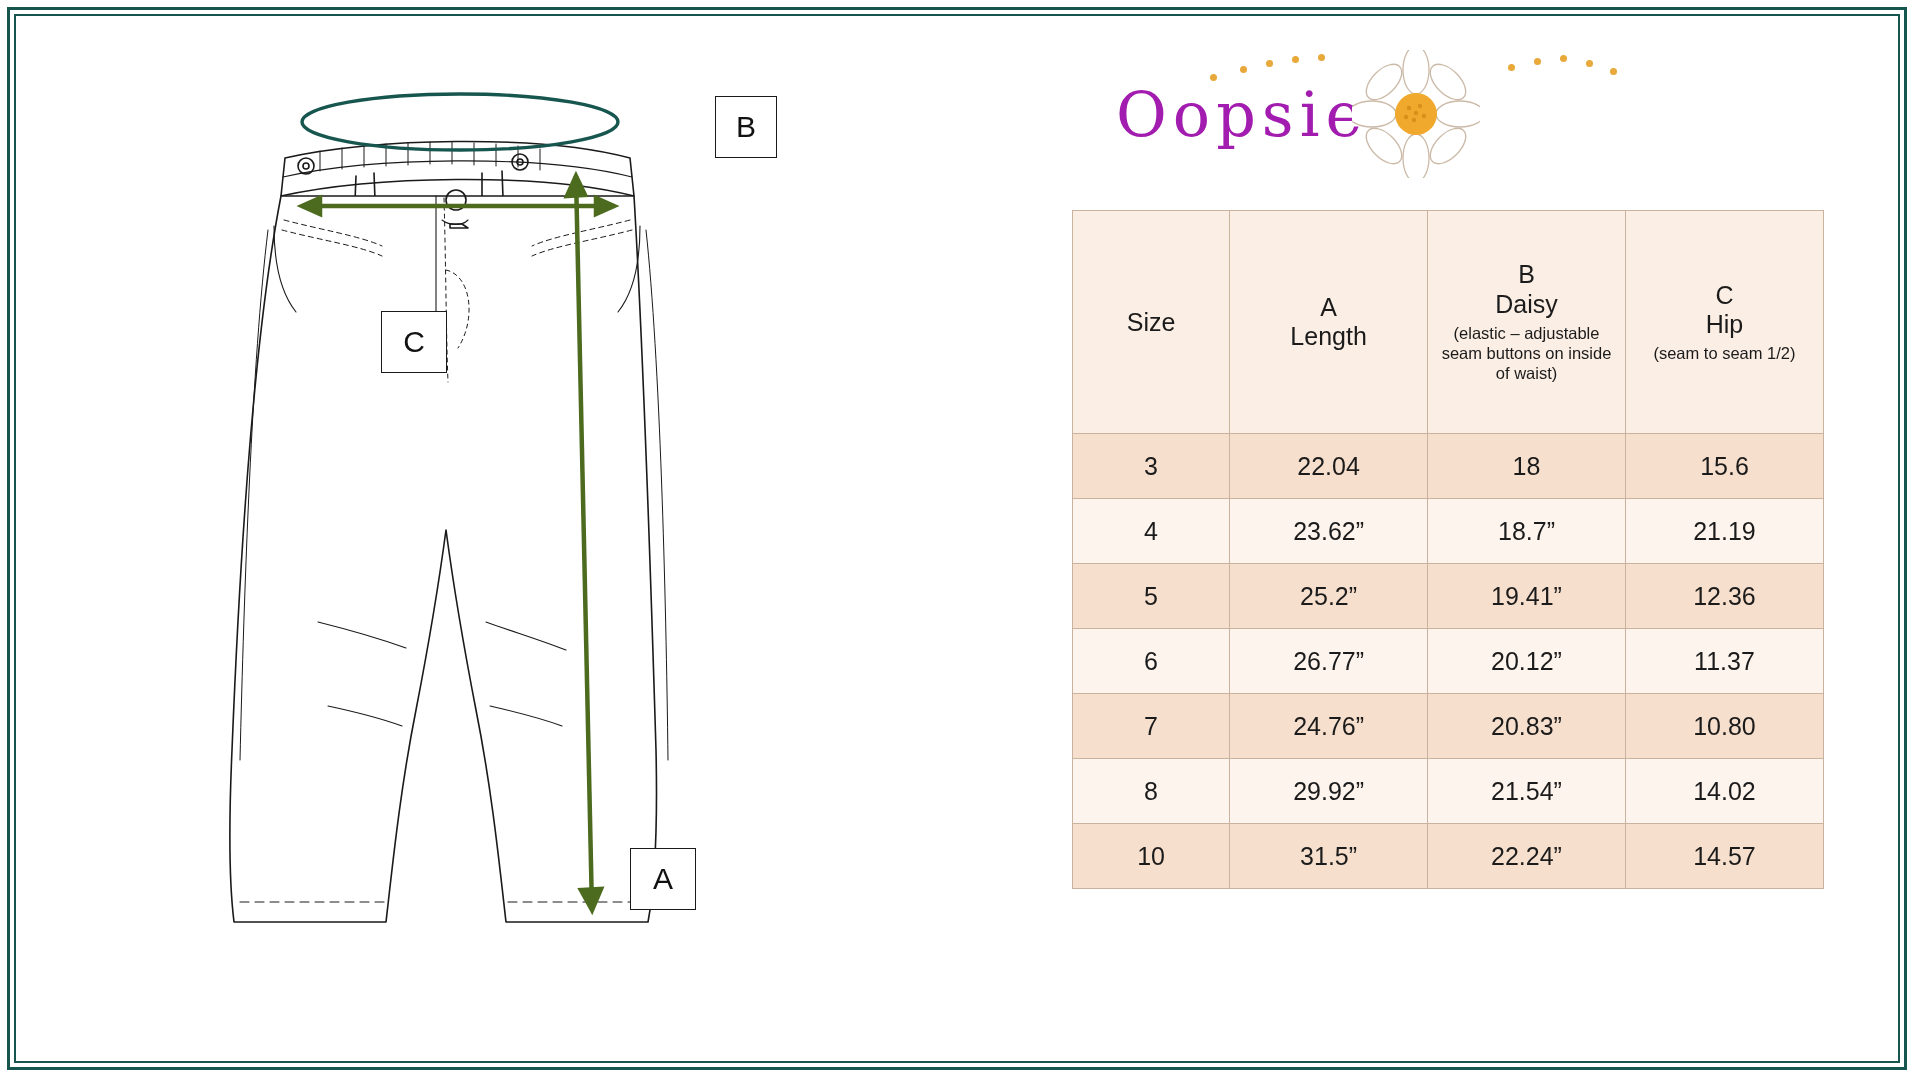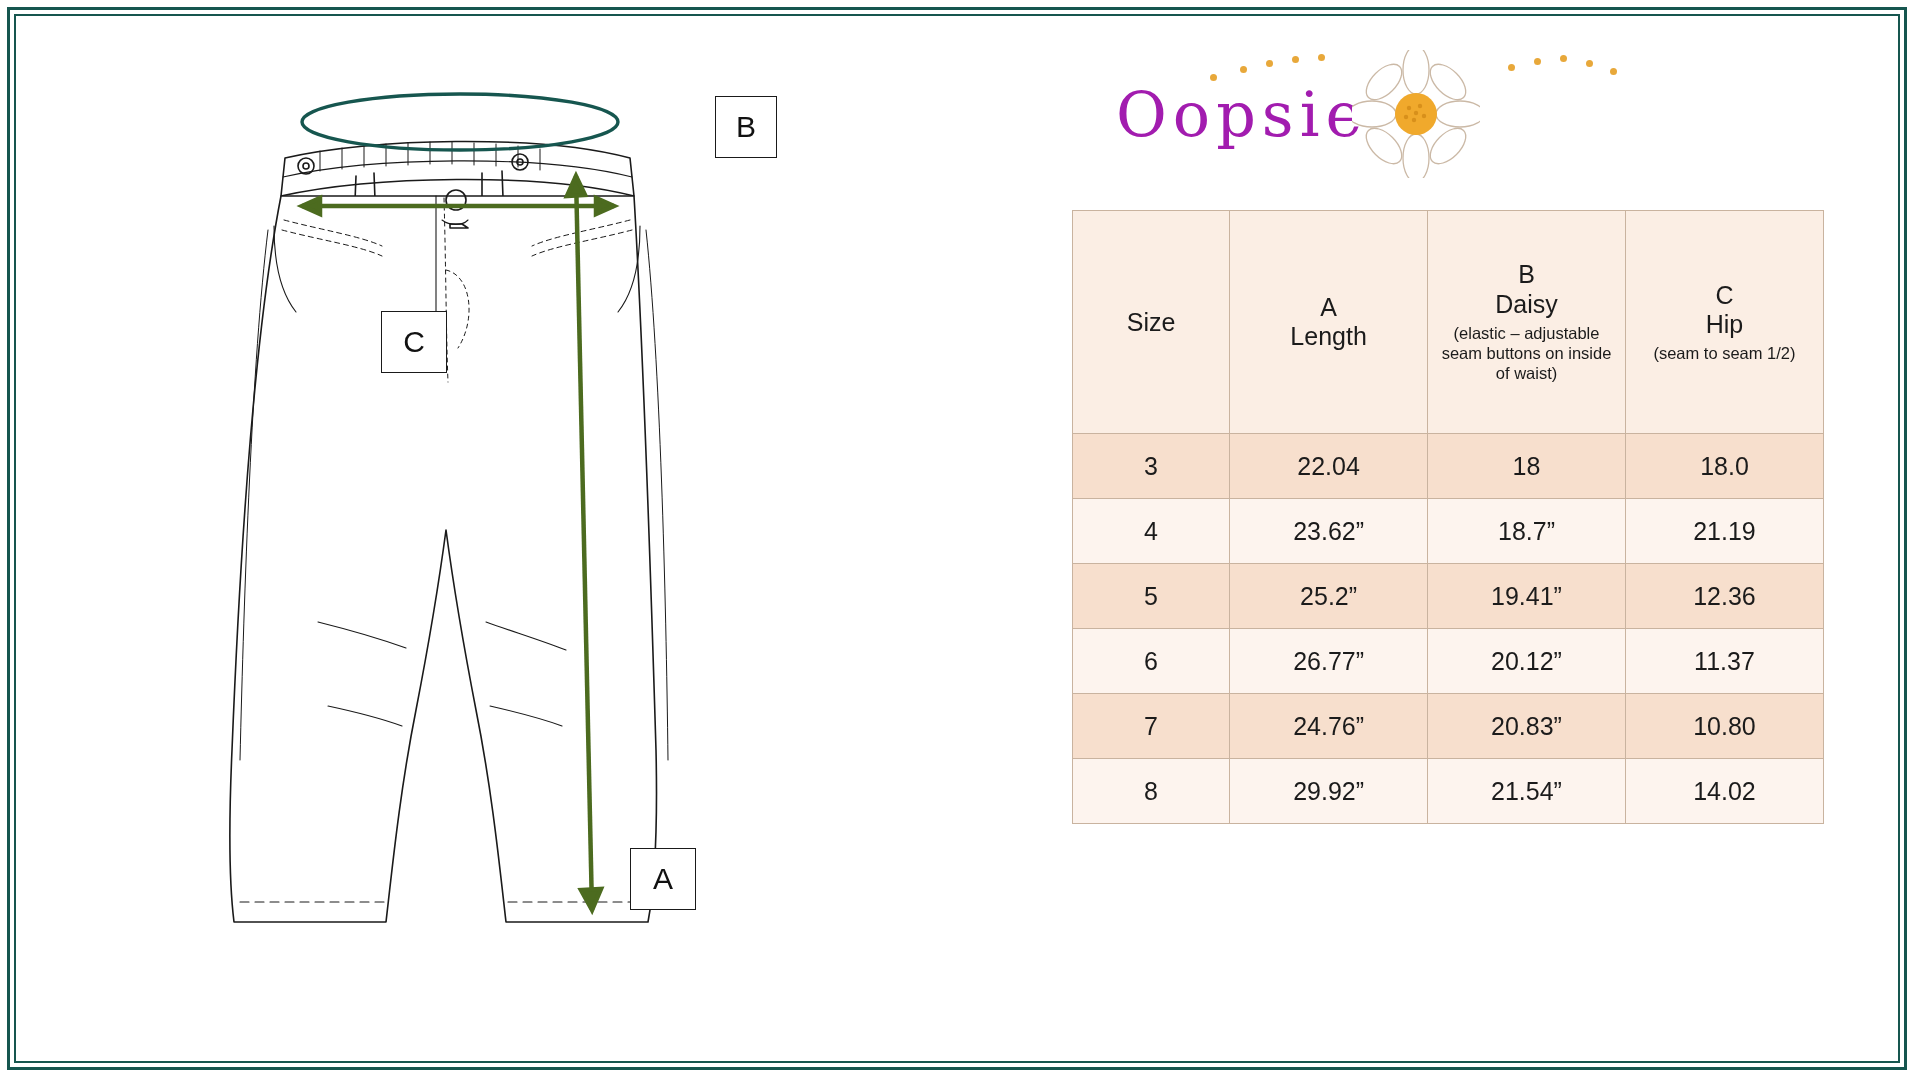--- a/index.html
+++ b/index.html
@@ -298,21 +298,21 @@
           <div class="hdr-name">Hip</div>
           <div class="hdr-note">(seam to seam 1/2)</div>
         </th>
       </tr>
     </thead>
     <tbody>
       <tr class="odd">
         <td>3</td>
         <td>22.04</td>
         <td>18</td>
-        <td>18.0</td>
+        <td>15.6</td>
       </tr>
       <tr class="even">
         <td>4</td>
         <td>23.62”</td>
         <td>18.7”</td>
         <td>21.19</td>
       </tr>
       <tr class="odd">
         <td>5</td>
         <td>25.2”</td>
@@ -330,16 +330,22 @@
         <td>24.76”</td>
         <td>20.83”</td>
         <td>10.80</td>
       </tr>
       <tr class="even">
         <td>8</td>
         <td>29.92”</td>
         <td>21.54”</td>
         <td>14.02</td>
       </tr>
+      <tr class="odd">
+        <td>10</td>
+        <td>31.5”</td>
+        <td>22.24”</td>
+        <td>14.57</td>
+      </tr>
     </tbody>
   </table>
 
 </div>
 
 </body></html>

